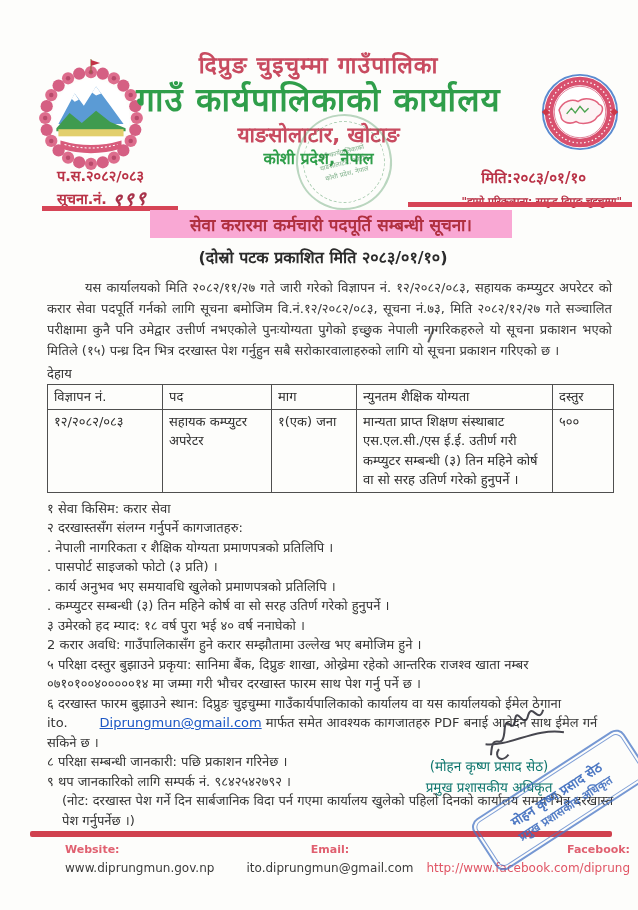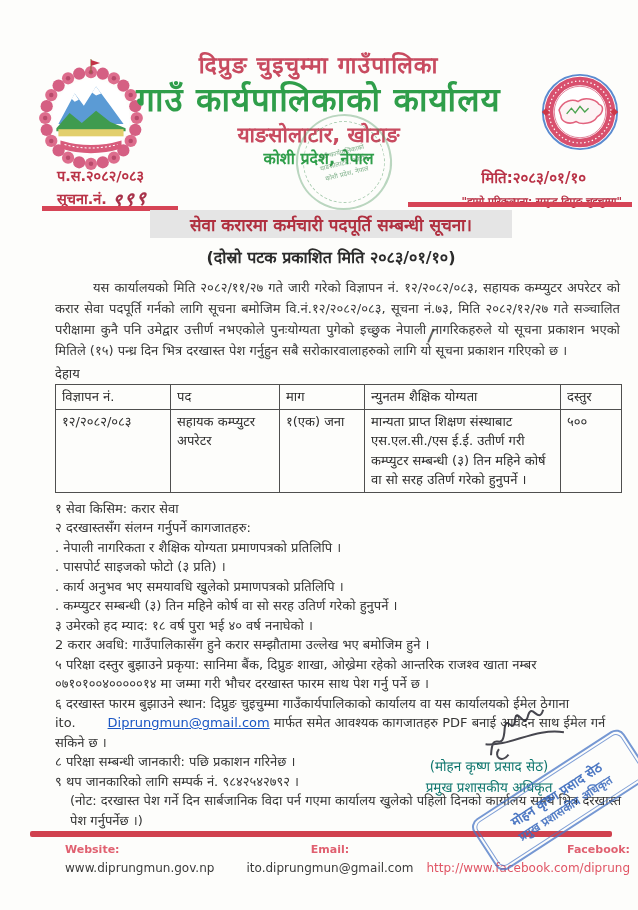--- a/index.html
+++ b/index.html
@@ -20,25 +20,25 @@
   .round-stamp .t{font-size:6.5px;color:rgba(50,130,70,.62);white-space:nowrap;}
   .refs{position:absolute;left:57px;top:165px;color:#b93246;font-weight:700;font-size:14.5px;line-height:23px;}
   .hand-num{display:inline-block;font-size:19px;font-style:italic;transform:rotate(-5deg) skewX(-10deg);
       color:#a8324a;font-weight:600;letter-spacing:2px;vertical-align:-2px;}
   .dateblock{position:absolute;right:16px;top:167px;width:260px;text-align:right;color:#b93246;}
   .dateblock .d{font-size:15px;font-weight:700;margin-right:36px;}
   .dateblock .m{font-size:10.5px;font-weight:700;margin-top:7px;}
   .bar{position:absolute;height:5px;background:#d64456;}
   .bar-left{left:42px;top:206px;width:136px;}
   .bar-right{left:408px;top:202px;width:224px;}
-  .title-band{position:absolute;left:150px;top:210px;width:362px;height:28px;background:#e5e5e5;
+  .title-band{position:absolute;left:150px;top:210px;width:362px;height:28px;background:#f9a8d4;
       display:flex;align-items:center;justify-content:center;z-index:2;}
   .title-band span{font-size:17px;font-weight:600;color:#b03040;white-space:nowrap;}
   
-  .main{position:absolute;left:40px;top:246px;width:582px;}
+  .main{position:absolute;left:32px;top:246px;width:582px;}
   .subtitle{text-align:center;font-size:16px;font-weight:700;color:#2b2b2b;}
   .para{margin:9px 0 0 15px;width:565px;font-size:13px;line-height:1.62;text-align:justify;
       text-indent:38px;color:#383838;}
   .dehaya{margin:3px 0 2px 15px;font-size:13px;color:#2e2e2e;}
   table.vac{border-collapse:collapse;margin-left:15px;width:567px;font-size:13px;color:#2e2e2e;}
   table.vac td,table.vac th{border:1px solid #4f4f4f;padding:2px 6px;text-align:left;vertical-align:top;
       font-weight:400;line-height:1.5;}
   .rowtall td{height:64px;}
   .list{margin:6px 0 0 15px;width:567px;font-size:13px;line-height:19.5px;color:#353535;}
   .list .ln{white-space:normal;}

